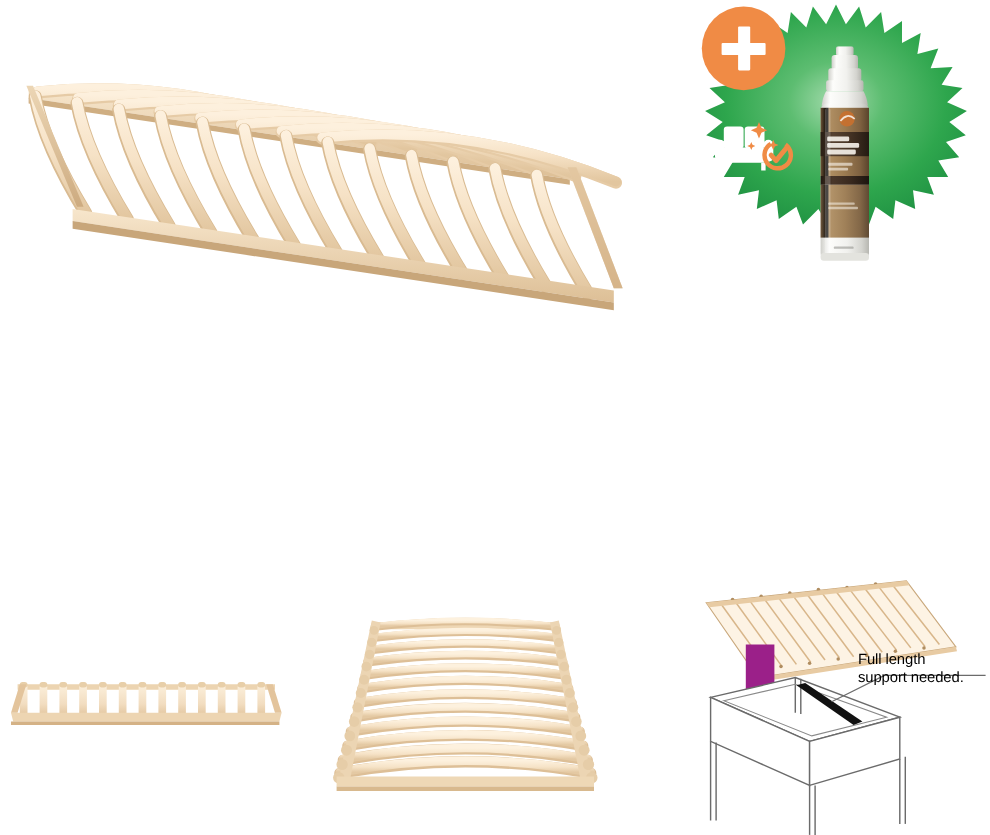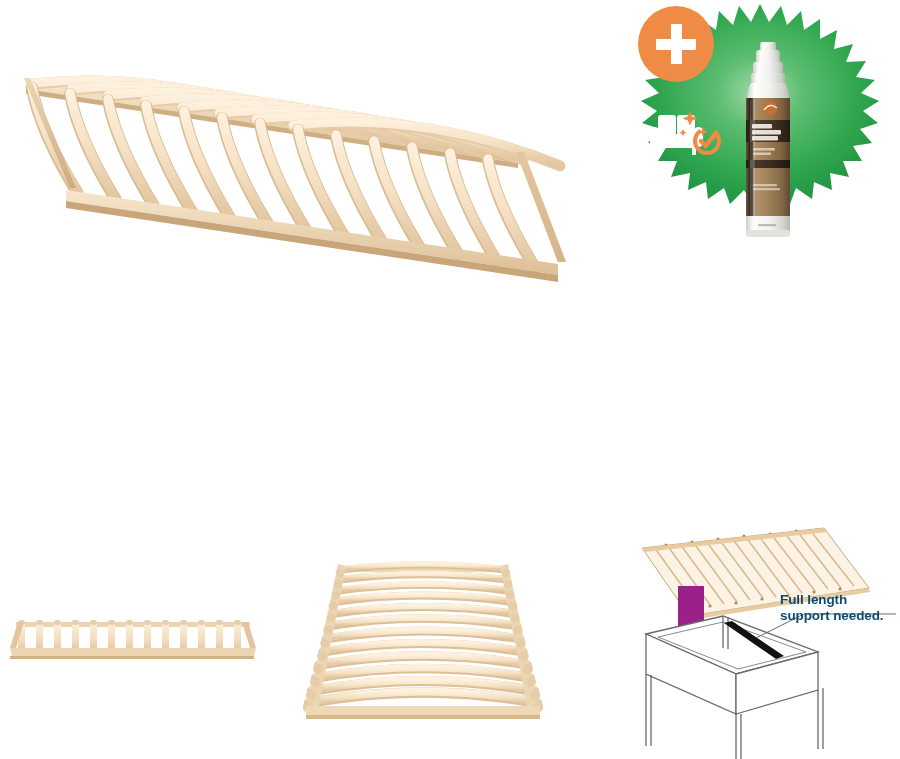--- a/index.html
+++ b/index.html
@@ -87,23 +87,23 @@
     width: 272px; height: 235px;
   }
   #diagram svg { display: block; width: 100%; height: 100%; }
 
   .diagram-text {
     position: absolute;
     left: 152px; top: 68px;
     width: 120px;
     font-family: "Liberation Sans", sans-serif;
     font-size: 13.5px;
-    font-weight: bold;
+    font-weight: normal;
     line-height: 1.15;
-    color: #0c4a6e;
+    color: #000000;
     letter-spacing: -0.1px;
     white-space: pre-line;
   }
 </style>
 </head>
 <body>
 
 <div id="stage">
 
   <div id="hero-base" class="abs nosel">

